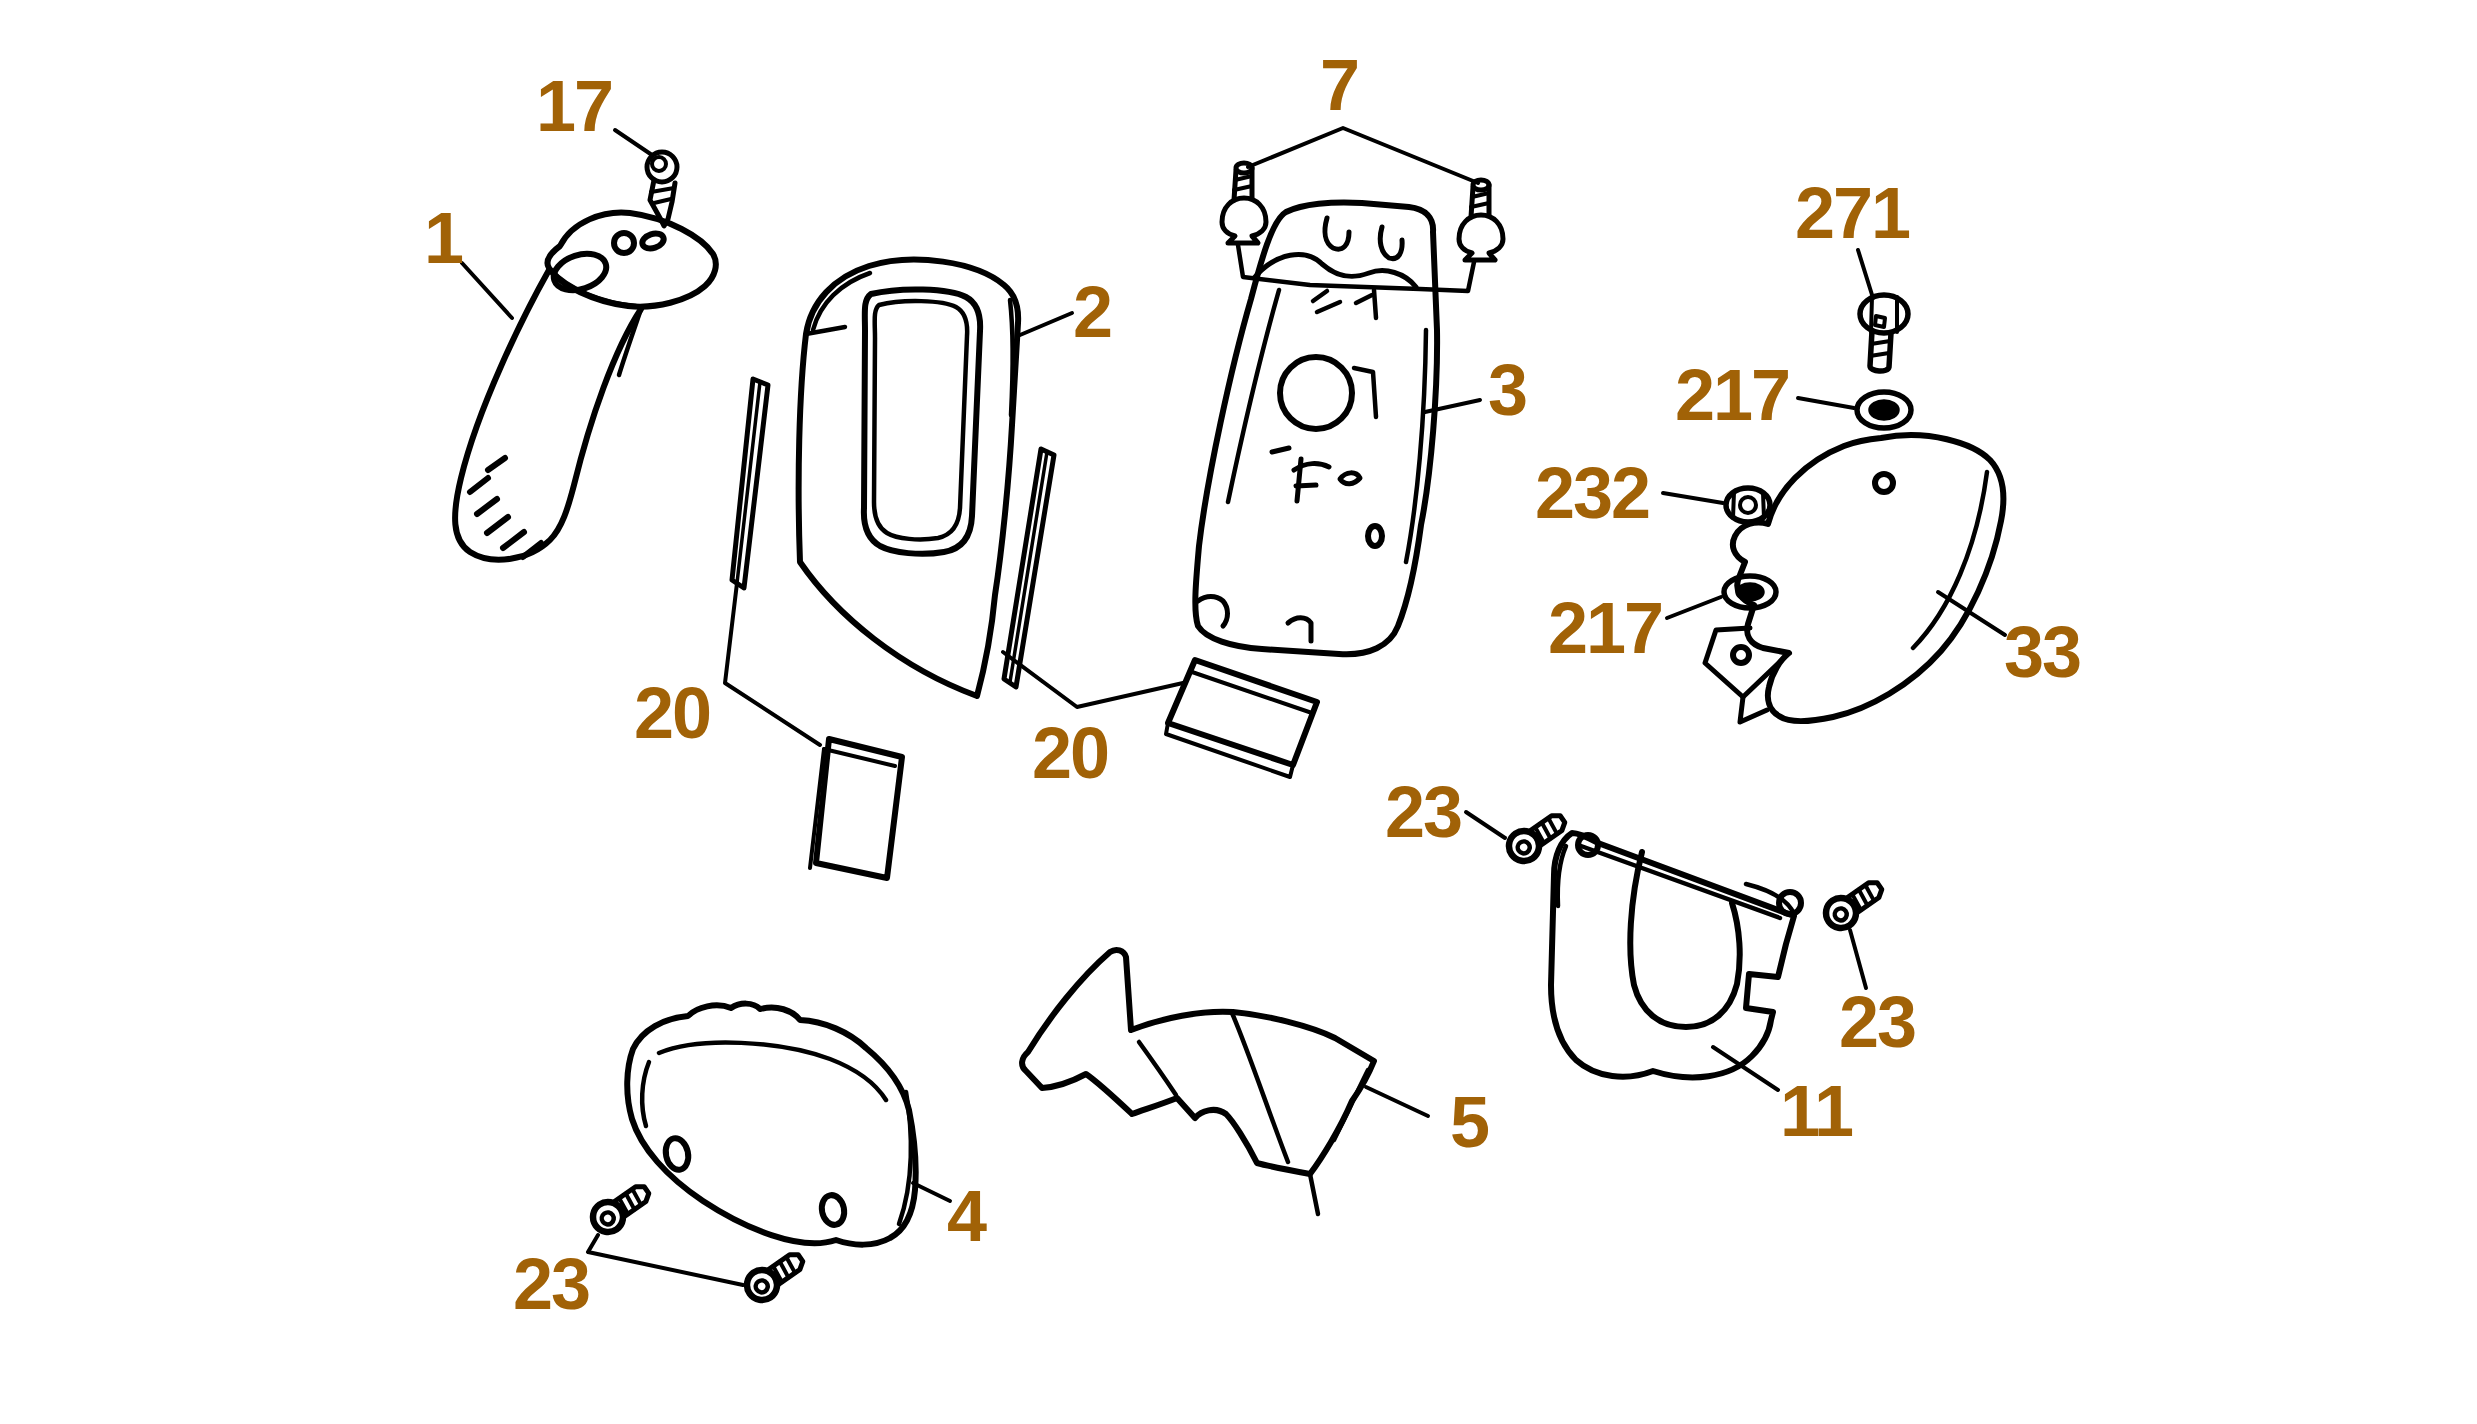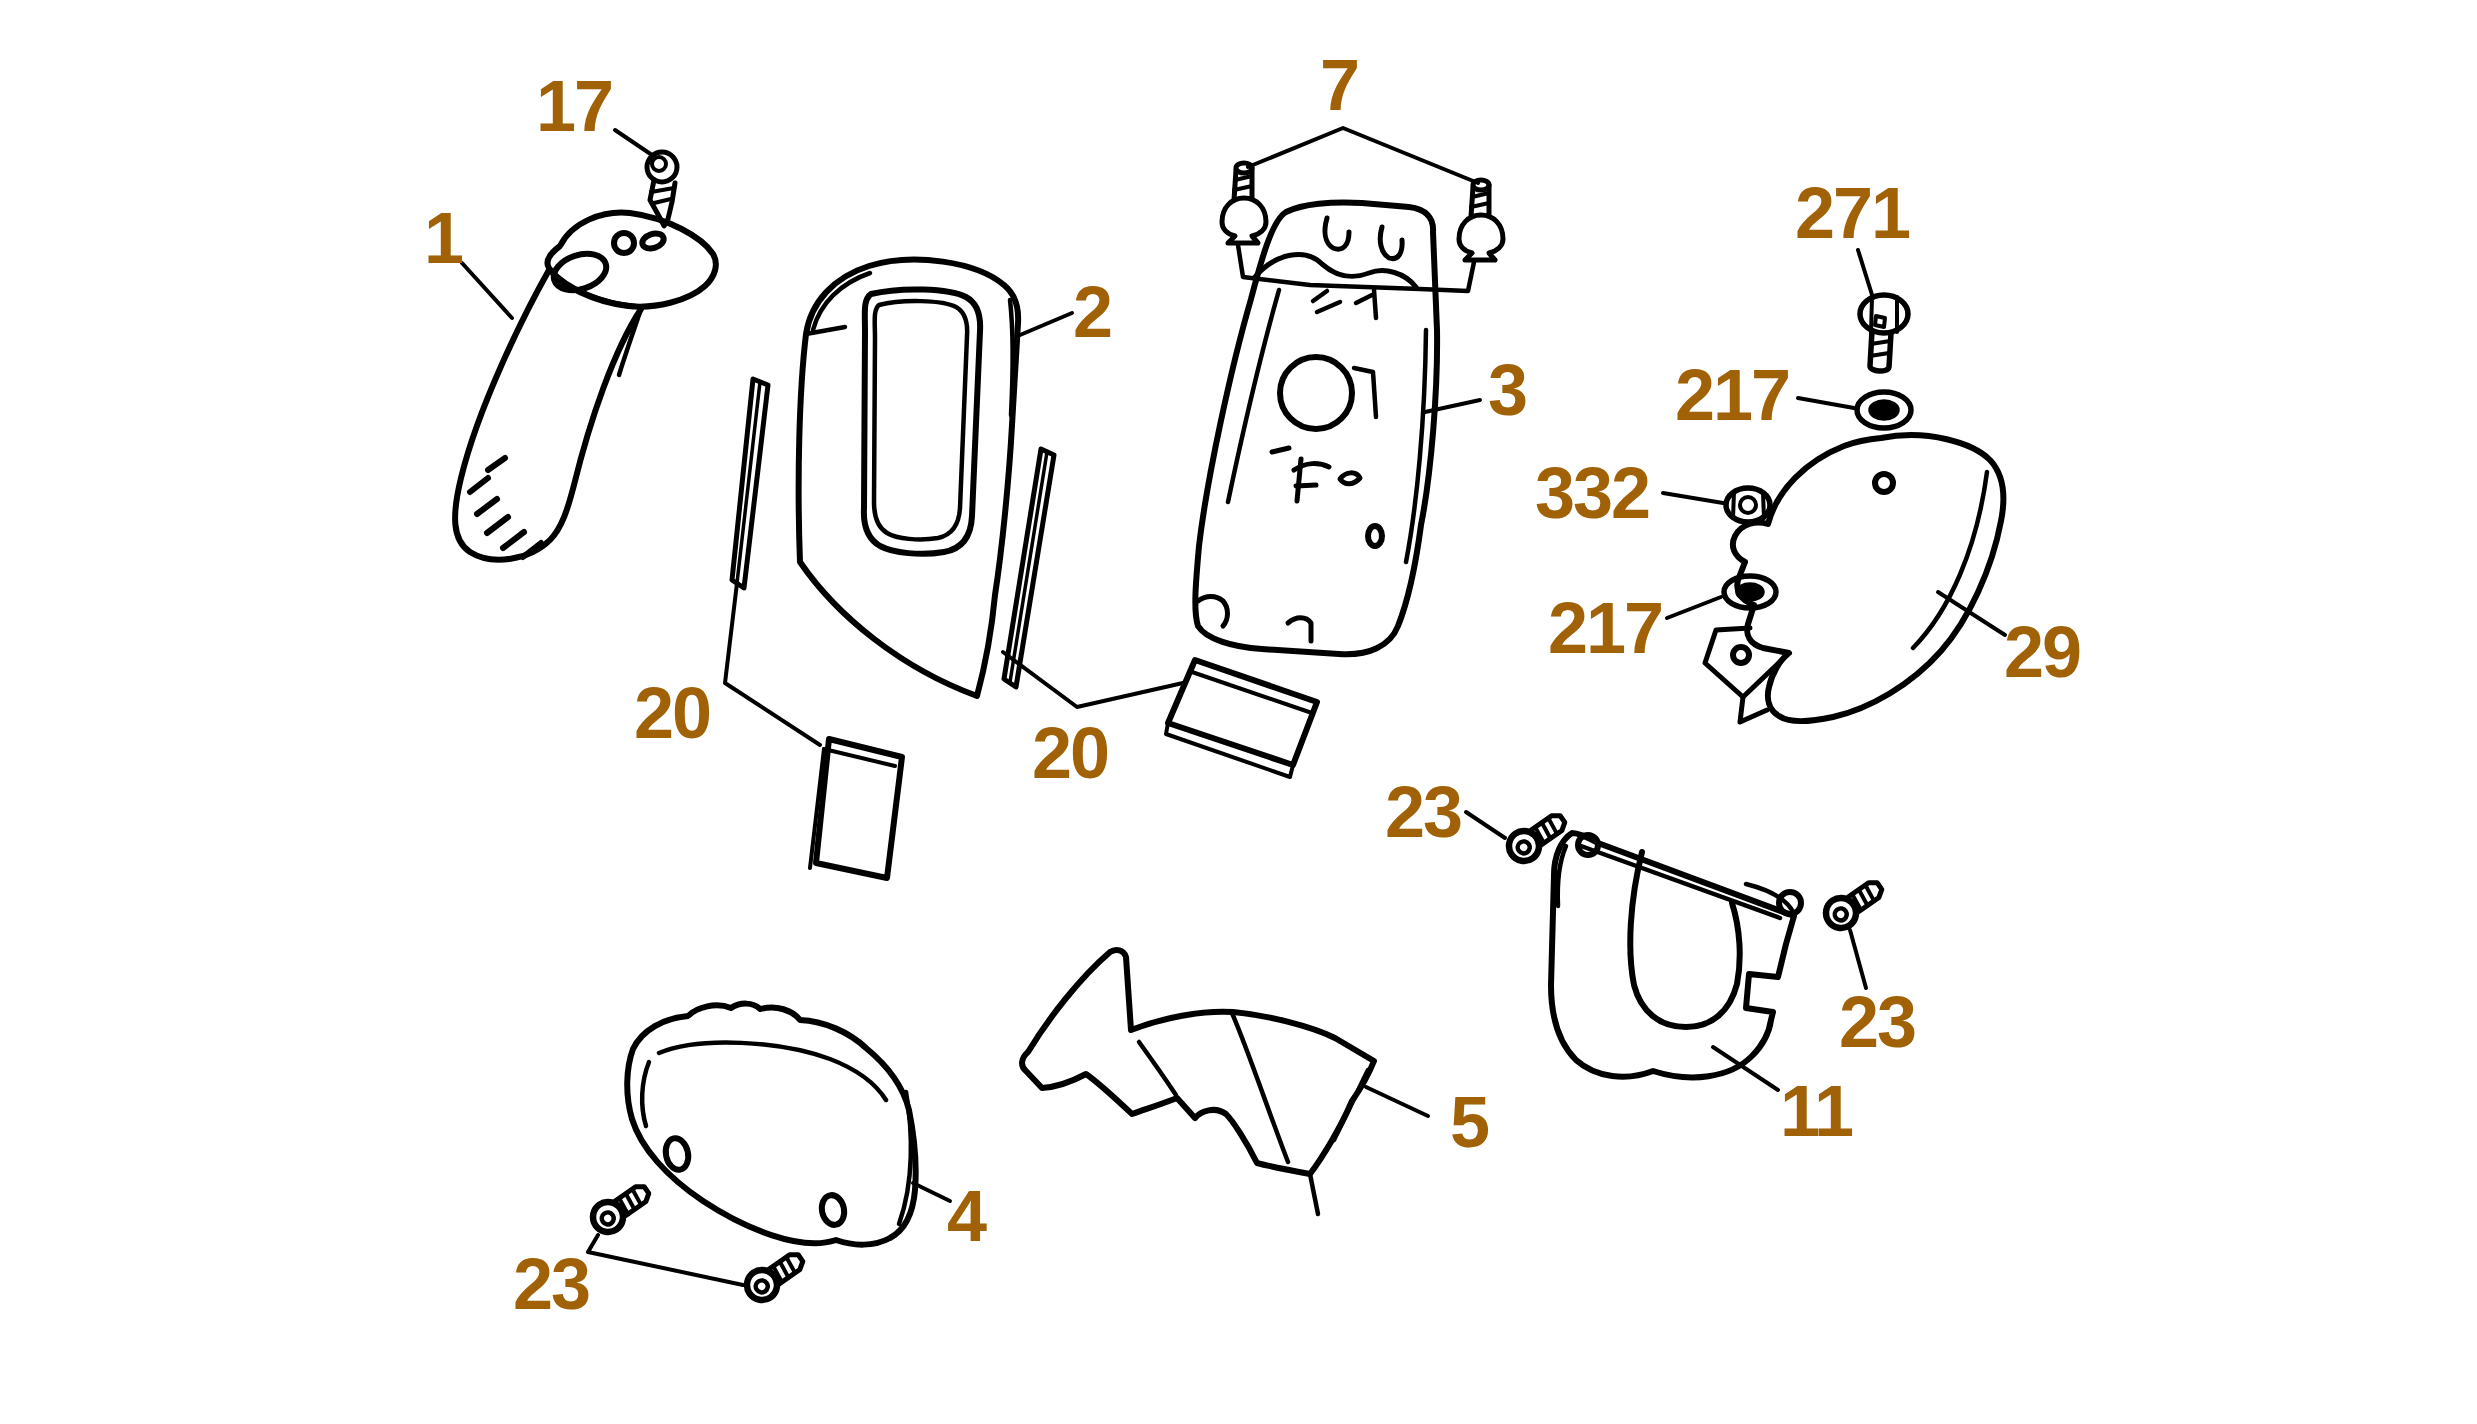--- a/index.html
+++ b/index.html
@@ -231,23 +231,23 @@
     <line stroke-width="4" x1="1850" y1="930" x2="1866" y2="988"></line>
   </svg>
 
   <div class="callout" style="left:574px;top:106px;">17</div>
   <div class="callout" style="left:443px;top:238px;">1</div>
   <div class="callout" style="left:1092px;top:312px;">2</div>
   <div class="callout" style="left:1339px;top:85px;">7</div>
   <div class="callout" style="left:1507px;top:390px;">3</div>
   <div class="callout" style="left:1852px;top:213px;">271</div>
   <div class="callout" style="left:1732px;top:395px;">217</div>
-  <div class="callout" style="left:1592px;top:493px;">332</div>
+  <div class="callout" style="left:1592px;top:493px;">232</div>
   <div class="callout" style="left:1605px;top:628px;">217</div>
-  <div class="callout" style="left:2042px;top:652px;">29</div>
+  <div class="callout" style="left:2042px;top:652px;">33</div>
   <div class="callout" style="left:672px;top:713px;">20</div>
   <div class="callout" style="left:1070px;top:753px;">20</div>
   <div class="callout" style="left:1423px;top:812px;">23</div>
   <div class="callout" style="left:1877px;top:1022px;">23</div>
   <div class="callout" style="left:1816px;top:1111px;">11</div>
   <div class="callout" style="left:1469px;top:1122px;">5</div>
   <div class="callout" style="left:966px;top:1216px;">4</div>
   <div class="callout" style="left:551px;top:1284px;">23</div>
 
 </div>

